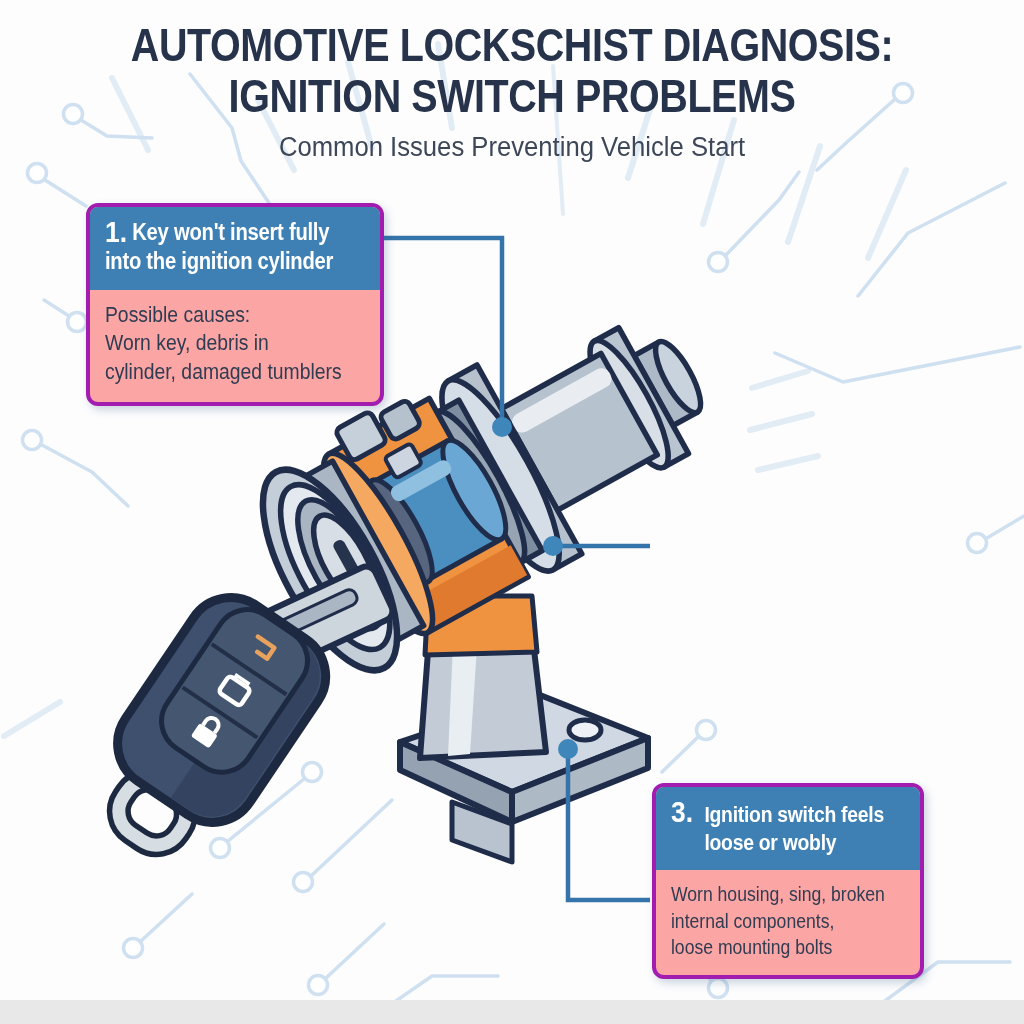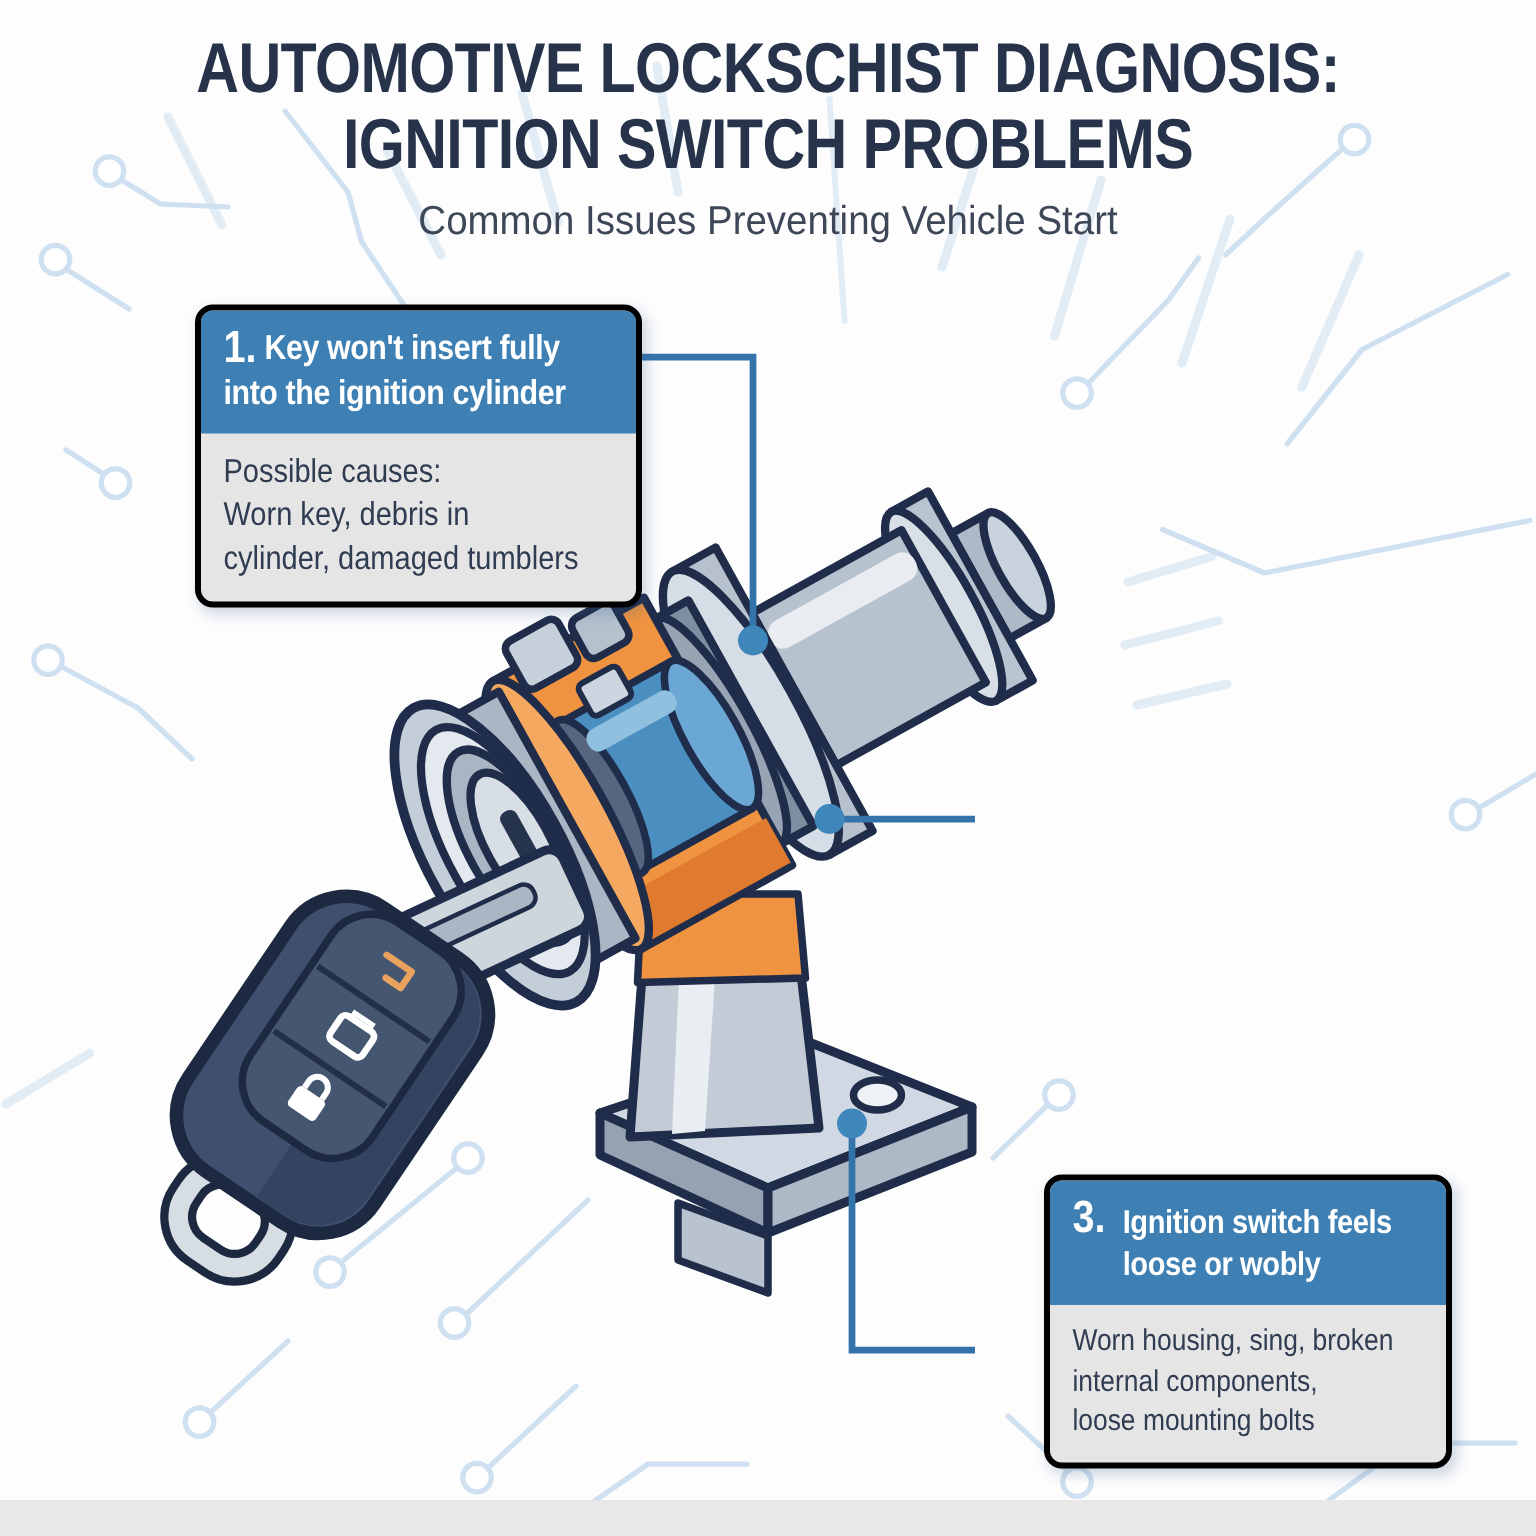--- a/index.html
+++ b/index.html
@@ -5,22 +5,22 @@
   html,body{margin:0;padding:0;background:#e8e8e8;}
   .stage{position:relative;width:1024px;height:1000px;margin:0 auto;background:#fdfdfe;overflow:hidden;
          font-family:"Liberation Sans",sans-serif;}
   svg.art{position:absolute;inset:0;z-index:1;}
   
   .titleblock{position:absolute;top:20px;left:0;width:1024px;text-align:center;z-index:2;}
   .titleblock h1{margin:0;font-size:47px;line-height:1.08;font-weight:bold;color:#26334b;
                  letter-spacing:-.5px;transform:scaleX(.84);transform-origin:50% 50%;}
   .titleblock p{margin:10px 0 0 0;font-size:27px;color:#3d4757;transform:scaleX(.95);transform-origin:50% 50%;}
   
-  .callout{position:absolute;z-index:3;border:4px solid #000000;border-radius:12px;overflow:hidden;
-           box-shadow:3px 4px 9px rgba(50,90,130,.25);background:#e5e5e5;margin-left:44px;}
+  .callout{position:absolute;z-index:3;border:4px solid #a21caf;border-radius:12px;overflow:hidden;
+           box-shadow:3px 4px 9px rgba(50,90,130,.25);background:#fca5a5;}
   .callout .head{background:#3e80b4;color:#fff;padding:10px 17px 13px 17px;}
   .callout .head .num{font-weight:bold;font-size:30px;line-height:1;vertical-align:-2px;padding-right:6px;}
   .callout .head .htext{font-weight:bold;white-space:pre-line;display:inline;}
   .callout .body{color:#2f3c51;padding:11px 17px 15px 17px;white-space:pre-line;
                  transform-origin:0 0;}
   .co1{left:86px;top:203px;width:290px;}
   .co1 .head .htext{font-size:23px;line-height:1.28;letter-spacing:-.3px;}
   .co1 .head,.co1 .body{transform:scaleX(.88);transform-origin:0 50%;width:113%;}
   .co1 .body{font-size:22px;line-height:1.3;}
   .co2{left:650px;top:505px;width:306px;}

